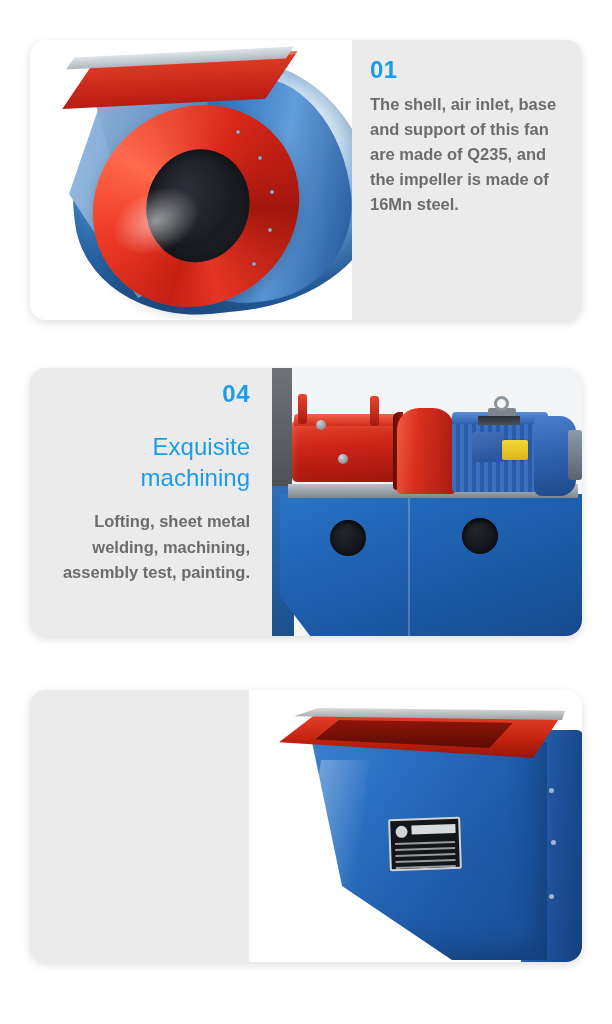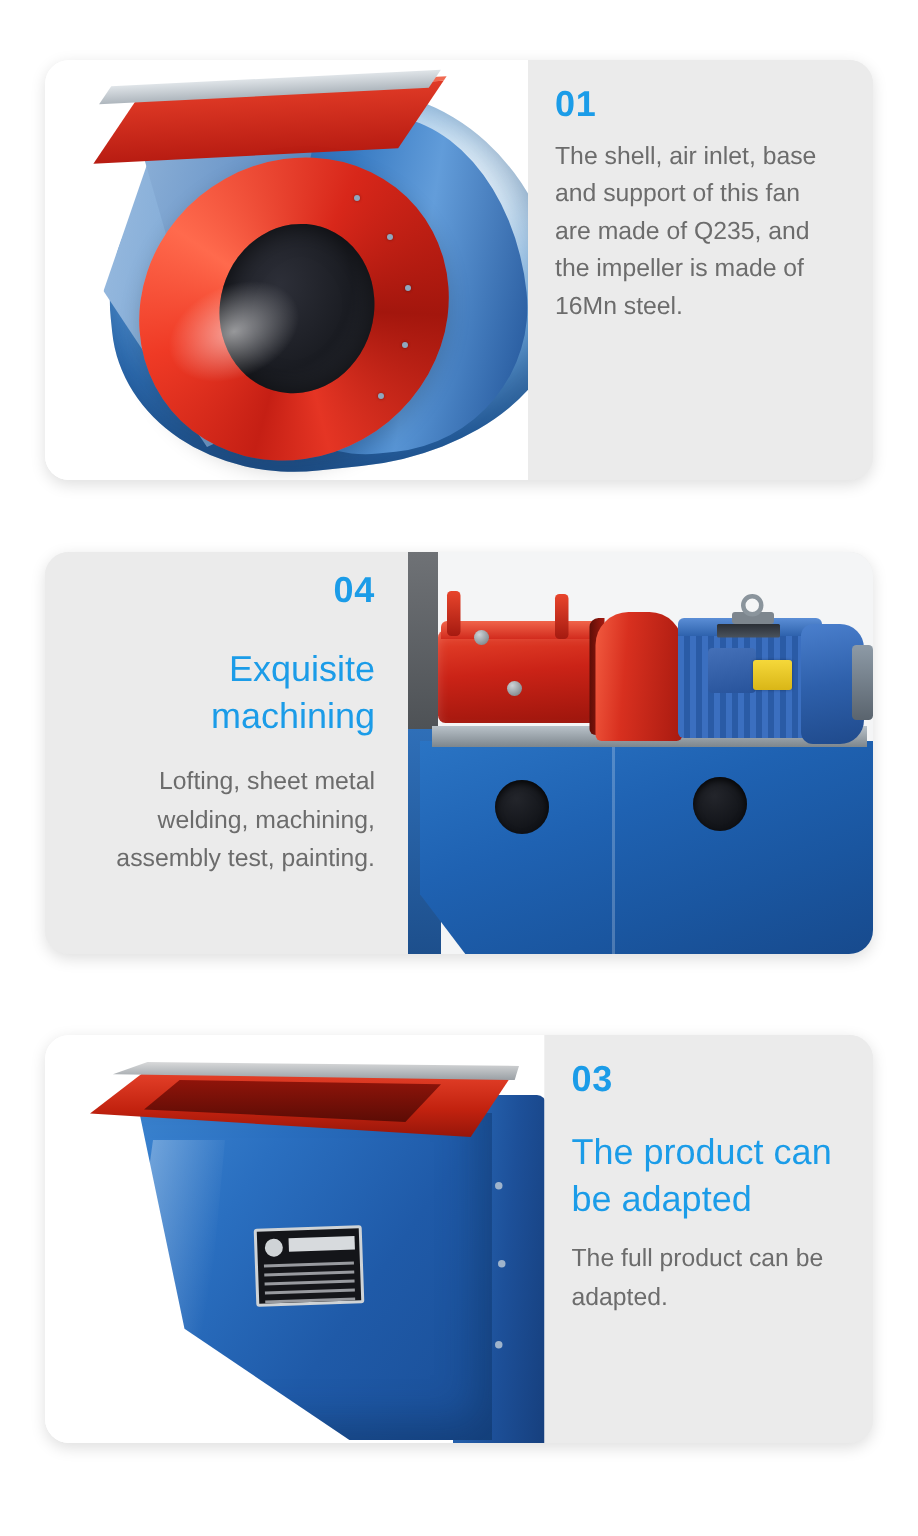--- a/index.html
+++ b/index.html
@@ -68,21 +68,21 @@
   .headline {
     color: #1b9ce8;
     font-size: 24px;
     font-weight: 400;
     line-height: 1.28;
     margin-bottom: 10px;
   }
   .body {
     color: #6c6c6c;
     font-size: 16.5px;
-    font-weight: 400;
+    font-weight: 700;
     line-height: 1.52;
   }
   #card-2 .num { margin-bottom: 26px; }
   #card-2 .headline { margin-bottom: 16px; }
   #card-3 .num { margin-bottom: 22px; }
   #card-3 .headline { margin-bottom: 12px; }
   #card-1 .num { margin-bottom: 10px; }
 
   
   .ph1 { position:absolute; inset:0; background:#ffffff; }
@@ -352,20 +352,15 @@
           <div class="prow" style="top:28px;"></div>
           <div class="prow" style="top:34px;"></div>
           <div class="prow" style="top:40px;"></div>
           <div class="prow" style="top:46px;"></div>
         </div>
         <div class="bolt" style="left:300px; top:98px;"></div>
         <div class="bolt" style="left:302px; top:150px;"></div>
         <div class="bolt" style="left:300px; top:204px;"></div>
       </div>
     </div>
-    <div class="textpane">
-      <div class="num">03</div>
-      <div class="headline">The product can be adapted</div>
-      <div class="body">The full product can be adapted.</div>
-    </div>
   </div>
 
 </div>
 
 </body></html>

